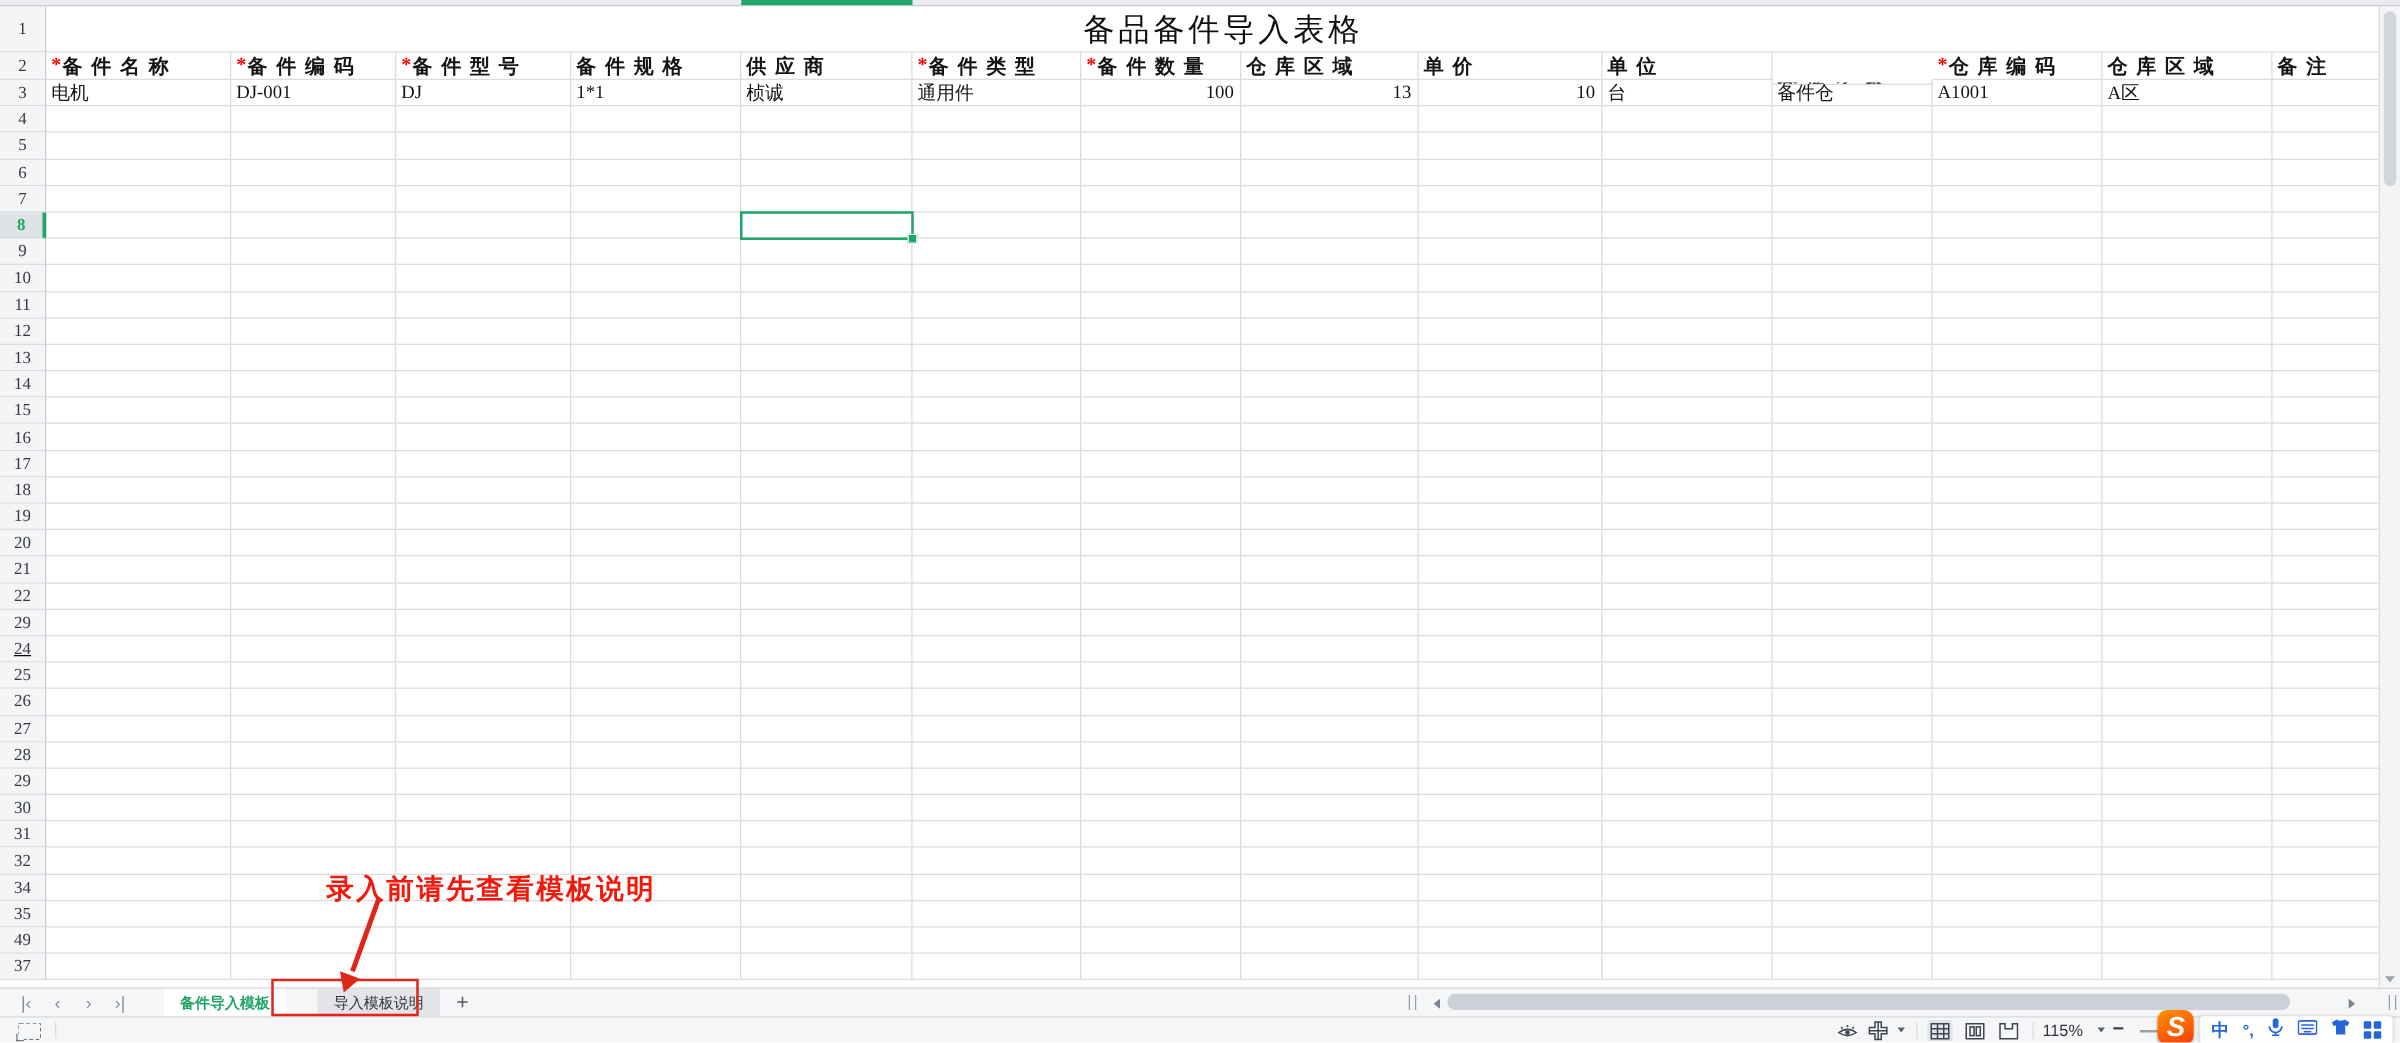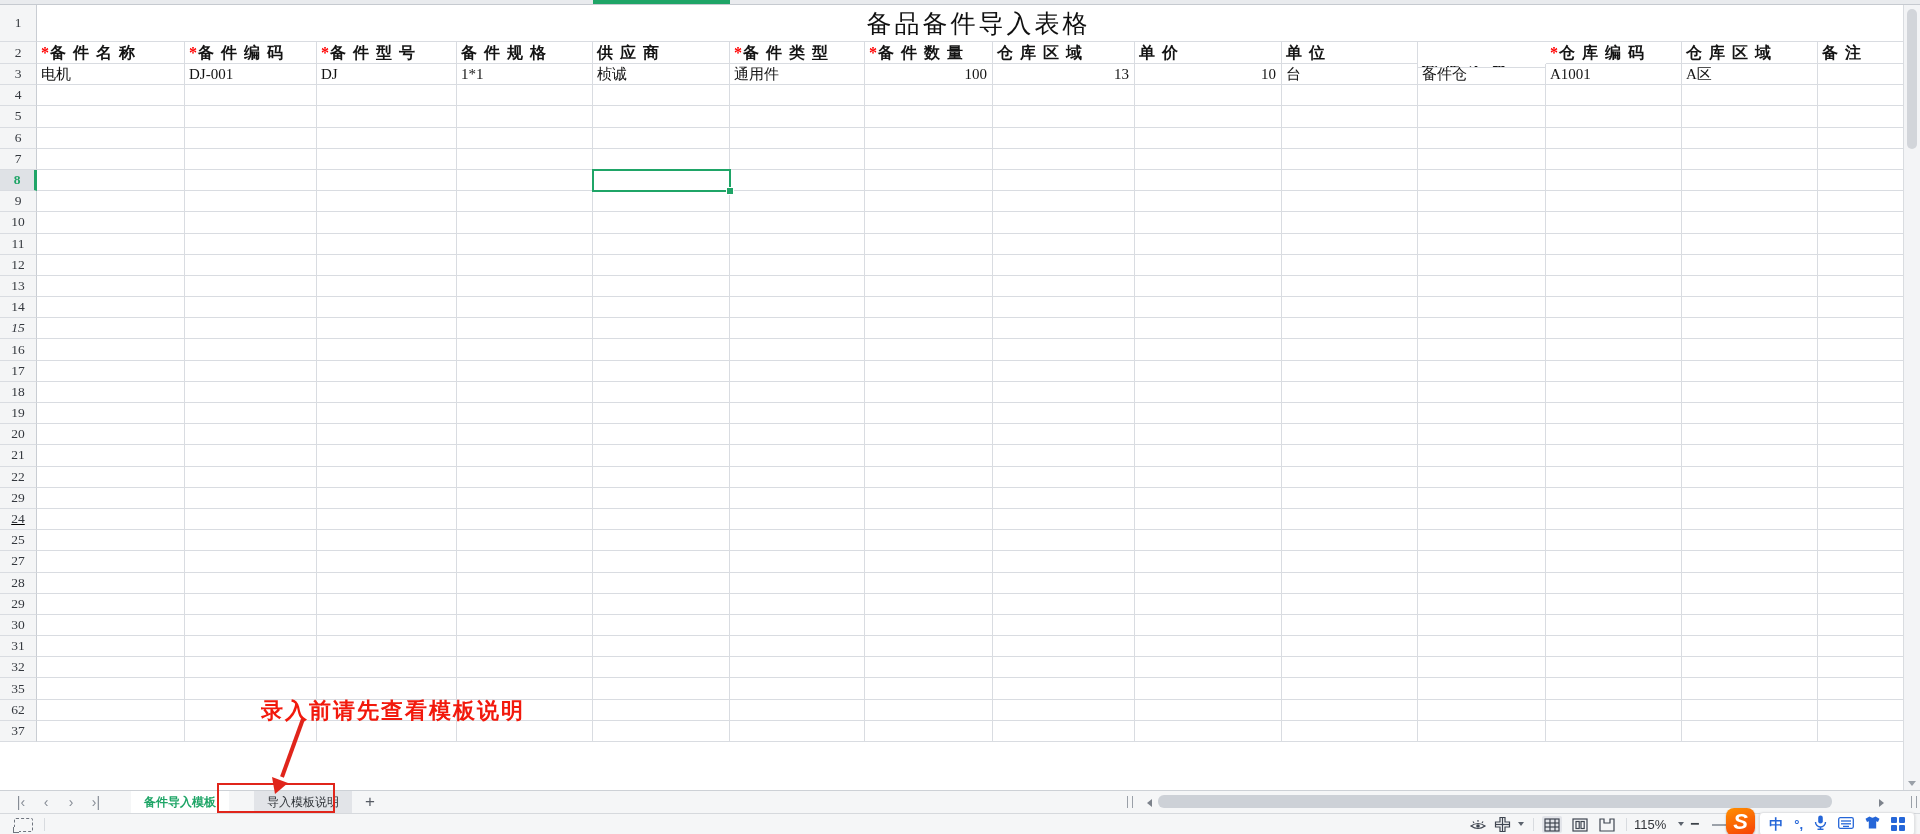--- a/index.html
+++ b/index.html
@@ -296,21 +296,21 @@
         <div class="cell" style="flex: 0 0 135px; width: 135px;"></div>
         <div class="cell num" style="flex: 0 0 128px; width: 128px;"></div>
         <div class="cell num" style="flex: 0 0 142px; width: 142px;"></div>
         <div class="cell num" style="flex: 0 0 147px; width: 147px;"></div>
         <div class="cell" style="flex: 0 0 136px; width: 136px;"></div>
         <div class="cell" style="flex: 0 0 128px; width: 128px;"></div>
         <div class="cell" style="flex: 0 0 136px; width: 136px;"></div>
         <div class="cell" style="flex: 0 0 136px; width: 136px;"></div>
         <div class="cell" style="flex: 0 0 102px; width: 102px;"></div>
       </div>
-      <div class="row" style="height: 21.2px; font-style: italic;">
+      <div class="row" style="height: 21.2px;">
         <div class="rownum">15</div>
         <div class="cell" style="flex: 0 0 148px; width: 148px;"></div>
         <div class="cell" style="flex: 0 0 132px; width: 132px;"></div>
         <div class="cell" style="flex: 0 0 140px; width: 140px;"></div>
         <div class="cell" style="flex: 0 0 136px; width: 136px;"></div>
         <div class="cell" style="flex: 0 0 137px; width: 137px;"></div>
         <div class="cell" style="flex: 0 0 135px; width: 135px;"></div>
         <div class="cell num" style="flex: 0 0 128px; width: 128px;"></div>
         <div class="cell num" style="flex: 0 0 142px; width: 142px;"></div>
         <div class="cell num" style="flex: 0 0 147px; width: 147px;"></div>
@@ -484,20 +484,37 @@
         <div class="cell num" style="flex: 0 0 128px; width: 128px;"></div>
         <div class="cell num" style="flex: 0 0 142px; width: 142px;"></div>
         <div class="cell num" style="flex: 0 0 147px; width: 147px;"></div>
         <div class="cell" style="flex: 0 0 136px; width: 136px;"></div>
         <div class="cell" style="flex: 0 0 128px; width: 128px;"></div>
         <div class="cell" style="flex: 0 0 136px; width: 136px;"></div>
         <div class="cell" style="flex: 0 0 136px; width: 136px;"></div>
         <div class="cell" style="flex: 0 0 102px; width: 102px;"></div>
       </div>
       <div class="row" style="height: 21.2px;">
+        <div class="rownum">26</div>
+        <div class="cell" style="flex: 0 0 148px; width: 148px;"></div>
+        <div class="cell" style="flex: 0 0 132px; width: 132px;"></div>
+        <div class="cell" style="flex: 0 0 140px; width: 140px;"></div>
+        <div class="cell" style="flex: 0 0 136px; width: 136px;"></div>
+        <div class="cell" style="flex: 0 0 137px; width: 137px;"></div>
+        <div class="cell" style="flex: 0 0 135px; width: 135px;"></div>
+        <div class="cell num" style="flex: 0 0 128px; width: 128px;"></div>
+        <div class="cell num" style="flex: 0 0 142px; width: 142px;"></div>
+        <div class="cell num" style="flex: 0 0 147px; width: 147px;"></div>
+        <div class="cell" style="flex: 0 0 136px; width: 136px;"></div>
+        <div class="cell" style="flex: 0 0 128px; width: 128px;"></div>
+        <div class="cell" style="flex: 0 0 136px; width: 136px;"></div>
+        <div class="cell" style="flex: 0 0 136px; width: 136px;"></div>
+        <div class="cell" style="flex: 0 0 102px; width: 102px;"></div>
+      </div>
+      <div class="row" style="height: 21.2px;">
         <div class="rownum">27</div>
         <div class="cell" style="flex: 0 0 148px; width: 148px;"></div>
         <div class="cell" style="flex: 0 0 132px; width: 132px;"></div>
         <div class="cell" style="flex: 0 0 140px; width: 140px;"></div>
         <div class="cell" style="flex: 0 0 136px; width: 136px;"></div>
         <div class="cell" style="flex: 0 0 137px; width: 137px;"></div>
         <div class="cell" style="flex: 0 0 135px; width: 135px;"></div>
         <div class="cell num" style="flex: 0 0 128px; width: 128px;"></div>
         <div class="cell num" style="flex: 0 0 142px; width: 142px;"></div>
         <div class="cell num" style="flex: 0 0 147px; width: 147px;"></div>
@@ -586,38 +603,55 @@
         <div class="cell num" style="flex: 0 0 128px; width: 128px;"></div>
         <div class="cell num" style="flex: 0 0 142px; width: 142px;"></div>
         <div class="cell num" style="flex: 0 0 147px; width: 147px;"></div>
         <div class="cell" style="flex: 0 0 136px; width: 136px;"></div>
         <div class="cell" style="flex: 0 0 128px; width: 128px;"></div>
         <div class="cell" style="flex: 0 0 136px; width: 136px;"></div>
         <div class="cell" style="flex: 0 0 136px; width: 136px;"></div>
         <div class="cell" style="flex: 0 0 102px; width: 102px;"></div>
       </div>
       <div class="row" style="height: 21.2px;">
+        <div class="rownum">34</div>
+        <div class="cell" style="flex: 0 0 148px; width: 148px;"></div>
+        <div class="cell" style="flex: 0 0 132px; width: 132px;"></div>
+        <div class="cell" style="flex: 0 0 140px; width: 140px;"></div>
+        <div class="cell" style="flex: 0 0 136px; width: 136px;"></div>
+        <div class="cell" style="flex: 0 0 137px; width: 137px;"></div>
+        <div class="cell" style="flex: 0 0 135px; width: 135px;"></div>
+        <div class="cell num" style="flex: 0 0 128px; width: 128px;"></div>
+        <div class="cell num" style="flex: 0 0 142px; width: 142px;"></div>
+        <div class="cell num" style="flex: 0 0 147px; width: 147px;"></div>
+        <div class="cell" style="flex: 0 0 136px; width: 136px;"></div>
+        <div class="cell" style="flex: 0 0 128px; width: 128px;"></div>
+        <div class="cell" style="flex: 0 0 136px; width: 136px;"></div>
+        <div class="cell" style="flex: 0 0 136px; width: 136px;"></div>
+        <div class="cell" style="flex: 0 0 102px; width: 102px;"></div>
+      </div>
+      <div class="row" style="height: 21.2px;">
         <div class="rownum">35</div>
         <div class="cell" style="flex: 0 0 148px; width: 148px;"></div>
         <div class="cell" style="flex: 0 0 132px; width: 132px;"></div>
         <div class="cell" style="flex: 0 0 140px; width: 140px;"></div>
         <div class="cell" style="flex: 0 0 136px; width: 136px;"></div>
         <div class="cell" style="flex: 0 0 137px; width: 137px;"></div>
         <div class="cell" style="flex: 0 0 135px; width: 135px;"></div>
         <div class="cell num" style="flex: 0 0 128px; width: 128px;"></div>
         <div class="cell num" style="flex: 0 0 142px; width: 142px;"></div>
         <div class="cell num" style="flex: 0 0 147px; width: 147px;"></div>
         <div class="cell" style="flex: 0 0 136px; width: 136px;"></div>
         <div class="cell" style="flex: 0 0 128px; width: 128px;"></div>
         <div class="cell" style="flex: 0 0 136px; width: 136px;"></div>
         <div class="cell" style="flex: 0 0 136px; width: 136px;"></div>
         <div class="cell" style="flex: 0 0 102px; width: 102px;"></div>
       </div>
       <div class="row" style="height: 21.2px;">
-        <div class="rownum">62</div>
+        <div class="rownum">49</div>
         <div class="cell" style="flex: 0 0 148px; width: 148px;"></div>
         <div class="cell" style="flex: 0 0 132px; width: 132px;"></div>
         <div class="cell" style="flex: 0 0 140px; width: 140px;"></div>
         <div class="cell" style="flex: 0 0 136px; width: 136px;"></div>
         <div class="cell" style="flex: 0 0 137px; width: 137px;"></div>
         <div class="cell" style="flex: 0 0 135px; width: 135px;"></div>
         <div class="cell num" style="flex: 0 0 128px; width: 128px;"></div>
         <div class="cell num" style="flex: 0 0 142px; width: 142px;"></div>
         <div class="cell num" style="flex: 0 0 147px; width: 147px;"></div>
         <div class="cell" style="flex: 0 0 136px; width: 136px;"></div>

